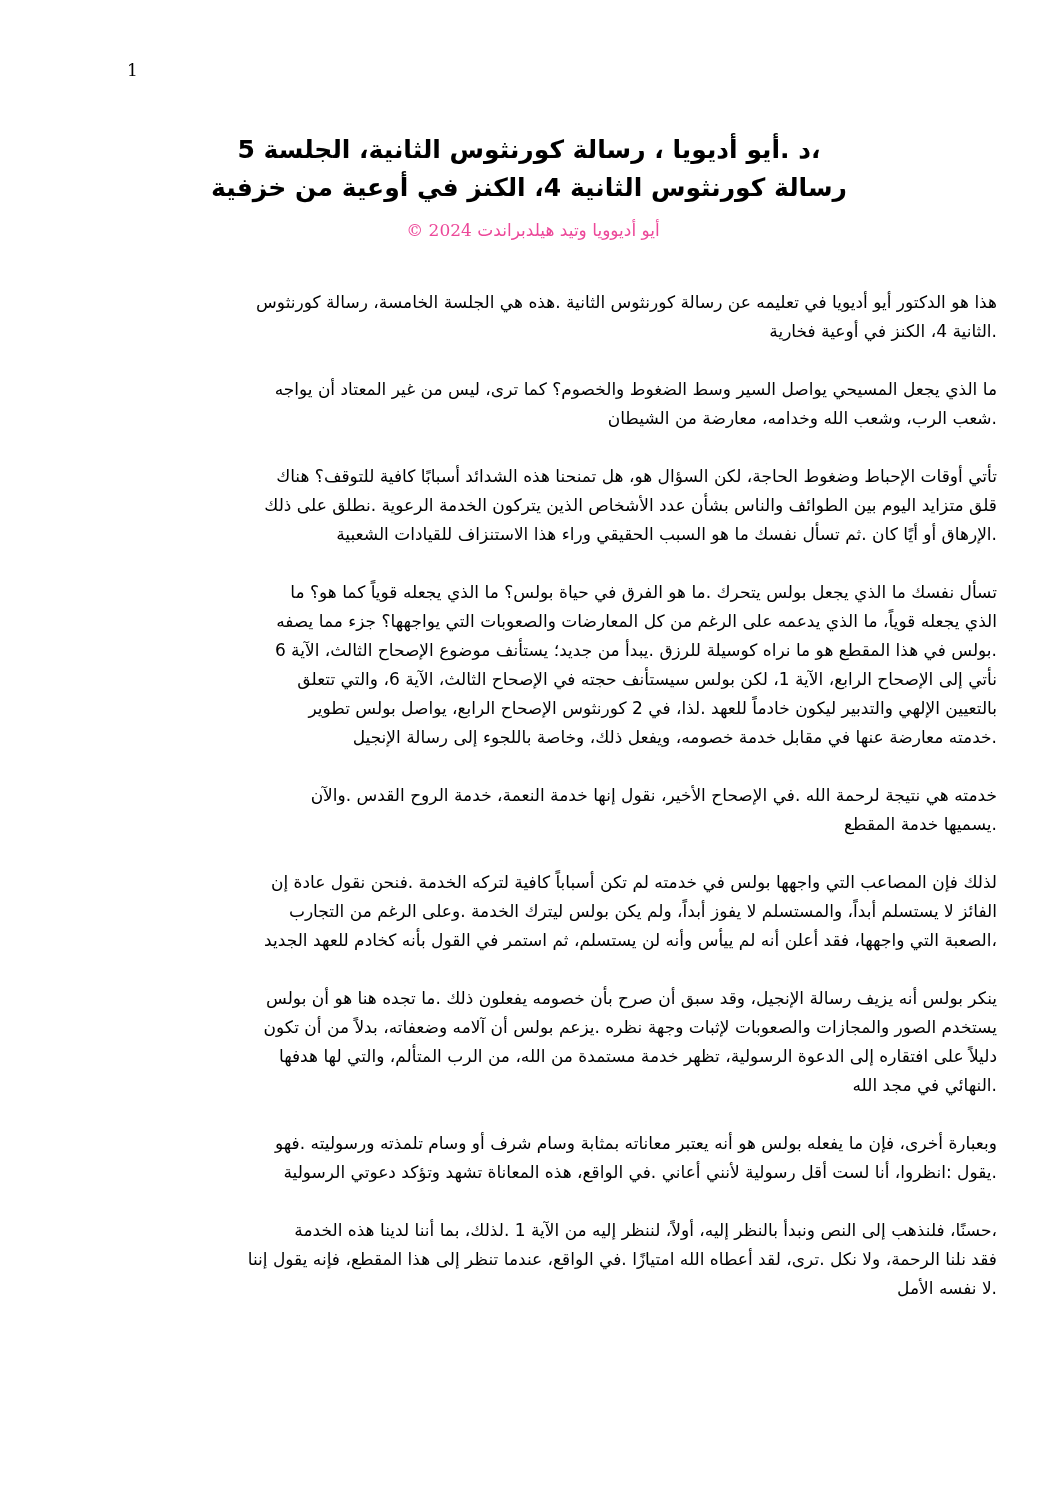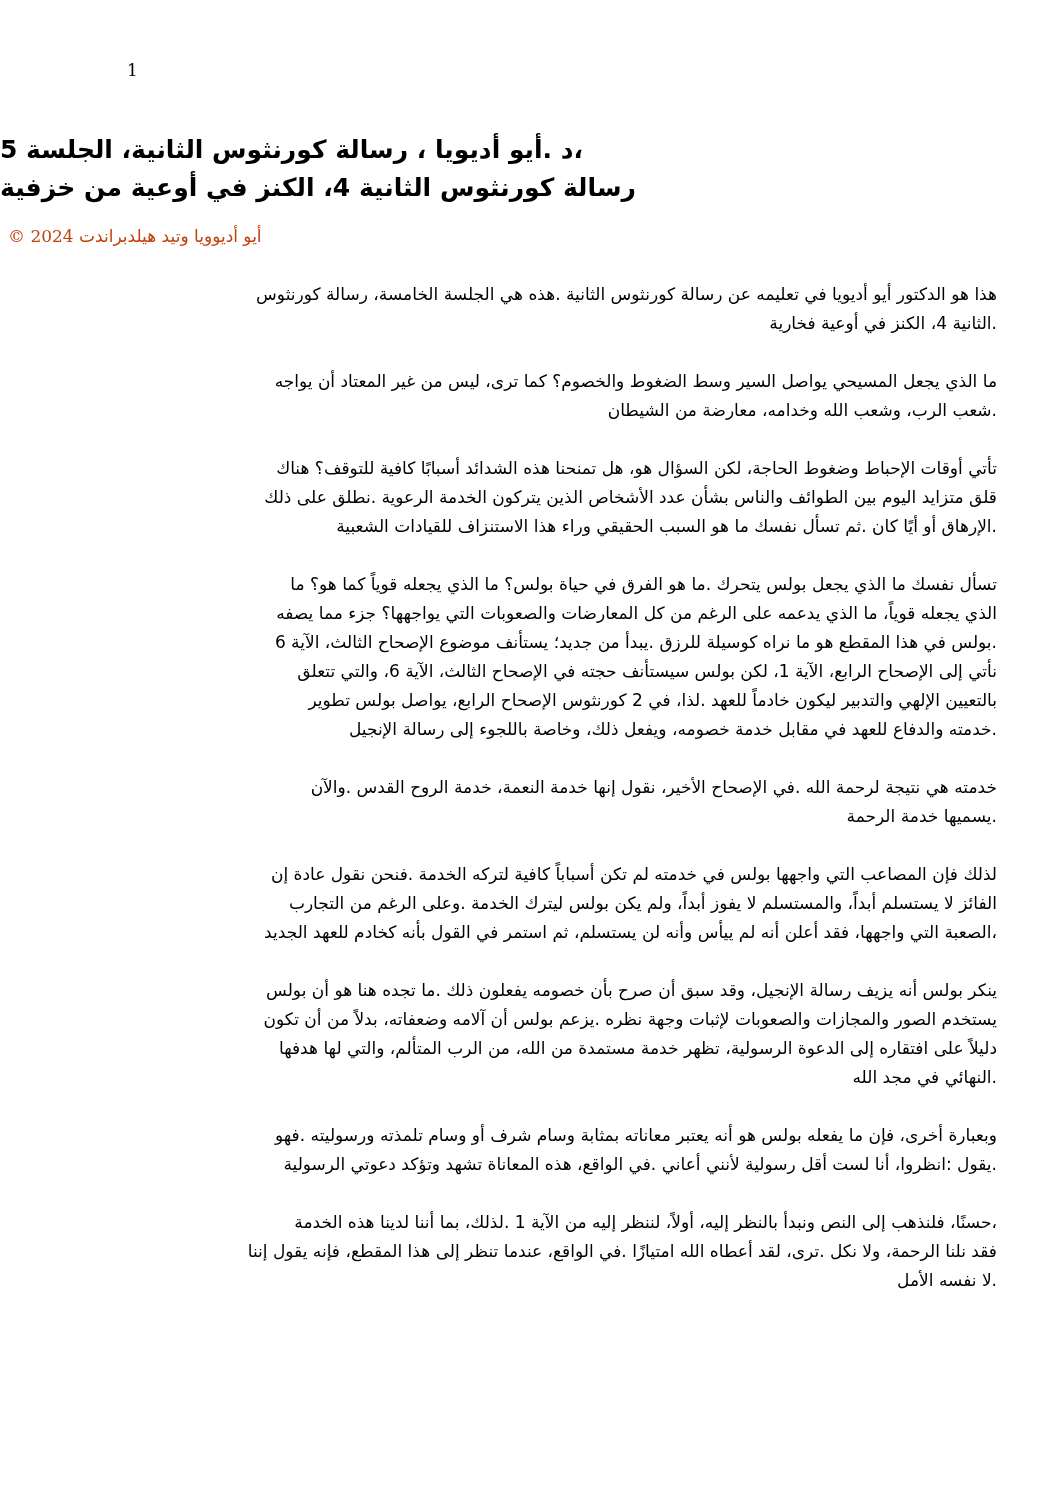--- a/index.html
+++ b/index.html
@@ -26,48 +26,48 @@
     font-size: 17px;
     line-height: 22px;
     direction: ltr;
     color: #000000;
   }
   .title-block {
     position: absolute;
     top: 131px;
     left: 0;
     right: 0;
-    text-align: left;
+    text-align: center;
   }
   .title-line {
     margin: 0;
     font-size: 25px;
     font-weight: bold;
     line-height: 38px;
     color: #000000;
   }
   .copyright {
-    margin-top: 16px;
+    margin-top: 10px;
     font-family: "DejaVu Serif", "DejaVu Sans", serif;
     font-size: 17px;
     font-weight: normal;
     line-height: 26px;
-    color: #c2410c;
+    color: #ec4899;
     padding-left: 8px;
   }
   .body-text {
     position: absolute;
     top: 272px;
     right: 61px;
     left: 63px;
     font-size: 17px;
     line-height: 29px;
   }
   .para {
-    margin: 8px 0 29px 0;
+    margin: 16px 0 29px 0;
   }
   .para:last-child {
     margin-bottom: 0;
   }
   .line {
     text-align: right;
     white-space: normal;
   }
 </style>
 </head>
@@ -96,25 +96,25 @@
         <div class="line">تأتي أوقات الإحباط وضغوط الحاجة، لكن السؤال هو، هل تمنحنا هذه الشدائد أسبابًا كافية للتوقف؟ هناك</div>
         <div class="line">قلق متزايد اليوم بين الطوائف والناس بشأن عدد الأشخاص الذين يتركون الخدمة الرعوية .نطلق على ذلك</div>
         <div class="line">.الإرهاق أو أيًا كان .ثم تسأل نفسك ما هو السبب الحقيقي وراء هذا الاستنزاف للقيادات الشعبية</div>
       </div>
       <div class="para">
         <div class="line">تسأل نفسك ما الذي يجعل بولس يتحرك .ما هو الفرق في حياة بولس؟ ما الذي يجعله قوياً كما هو؟ ما</div>
         <div class="line">الذي يجعله قوياً، ما الذي يدعمه على الرغم من كل المعارضات والصعوبات التي يواجهها؟ جزء مما يصفه</div>
         <div class="line">.بولس في هذا المقطع هو ما نراه كوسيلة للرزق .يبدأ من جديد؛ يستأنف موضوع الإصحاح الثالث، الآية 6</div>
         <div class="line">نأتي إلى الإصحاح الرابع، الآية 1، لكن بولس سيستأنف حجته في الإصحاح الثالث، الآية 6، والتي تتعلق</div>
         <div class="line">بالتعيين الإلهي والتدبير ليكون خادماً للعهد .لذا، في 2 كورنثوس الإصحاح الرابع، يواصل بولس تطوير</div>
-        <div class="line">.خدمته والدفاع للعهد في مقابل خدمة خصومه، ويفعل ذلك، وخاصة باللجوء إلى رسالة الإنجيل</div>
+        <div class="line">.خدمته معارضة عنها في مقابل خدمة خصومه، ويفعل ذلك، وخاصة باللجوء إلى رسالة الإنجيل</div>
       </div>
       <div class="para">
         <div class="line">خدمته هي نتيجة لرحمة الله .في الإصحاح الأخير، نقول إنها خدمة النعمة، خدمة الروح القدس .والآن</div>
-        <div class="line">.يسميها خدمة الرحمة</div>
+        <div class="line">.يسميها خدمة المقطع</div>
       </div>
       <div class="para">
         <div class="line">لذلك فإن المصاعب التي واجهها بولس في خدمته لم تكن أسباباً كافية لتركه الخدمة .فنحن نقول عادة إن</div>
         <div class="line">الفائز لا يستسلم أبداً، والمستسلم لا يفوز أبداً، ولم يكن بولس ليترك الخدمة .وعلى الرغم من التجارب</div>
         <div class="line">،الصعبة التي واجهها، فقد أعلن أنه لم ييأس وأنه لن يستسلم، ثم استمر في القول بأنه كخادم للعهد الجديد</div>
       </div>
       <div class="para">
         <div class="line">ينكر بولس أنه يزيف رسالة الإنجيل، وقد سبق أن صرح بأن خصومه يفعلون ذلك .ما تجده هنا هو أن بولس</div>
         <div class="line">يستخدم الصور والمجازات والصعوبات لإثبات وجهة نظره .يزعم بولس أن آلامه وضعفاته، بدلاً من أن تكون</div>
         <div class="line">دليلاً على افتقاره إلى الدعوة الرسولية، تظهر خدمة مستمدة من الله، من الرب المتألم، والتي لها هدفها</div>

